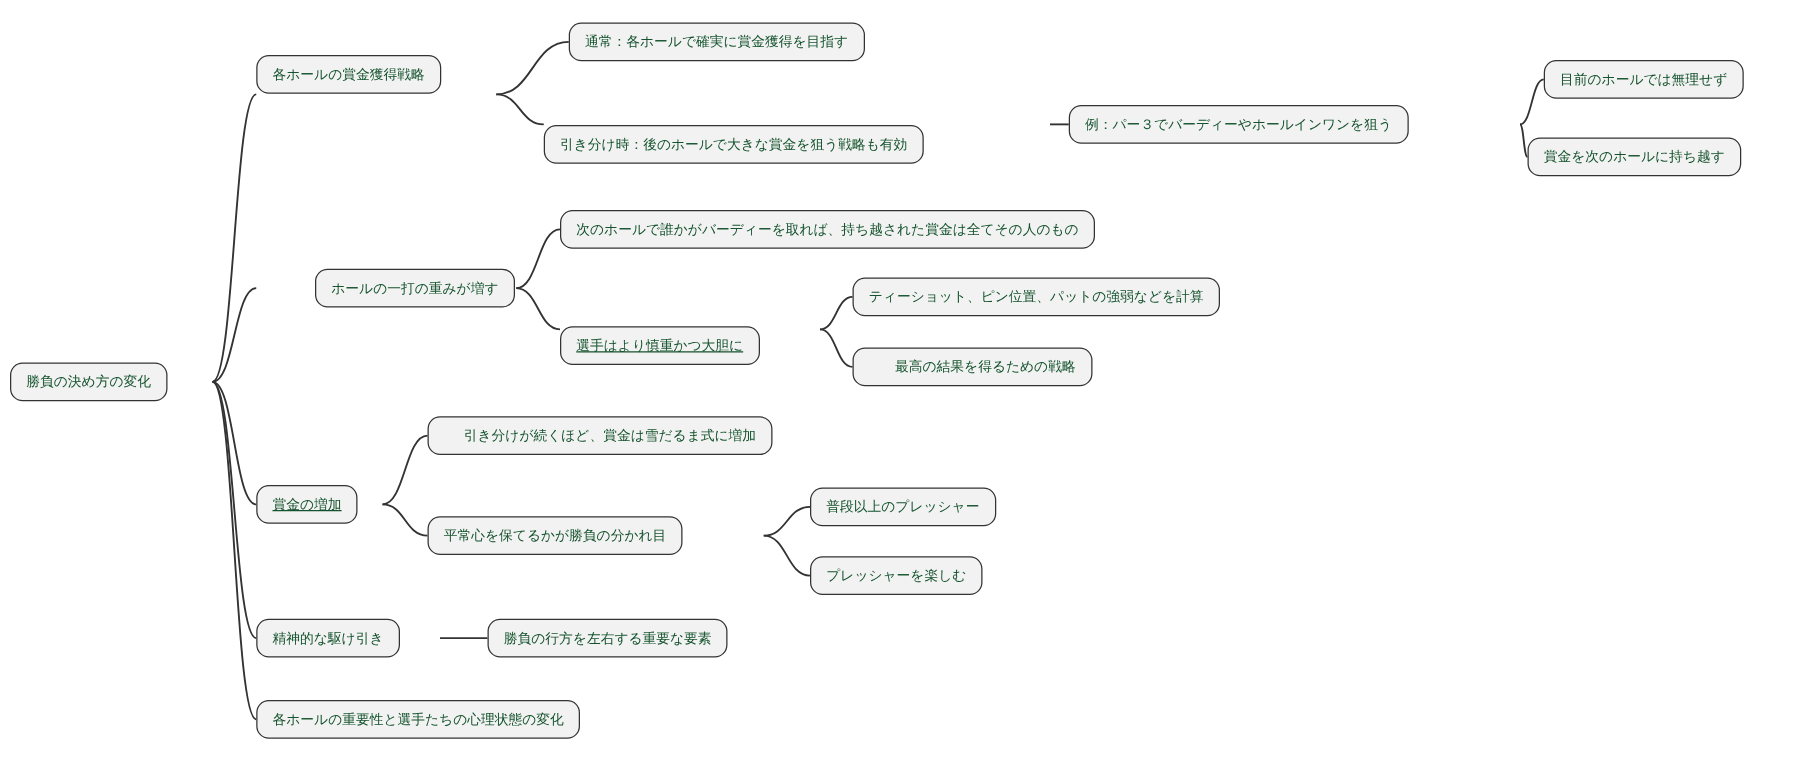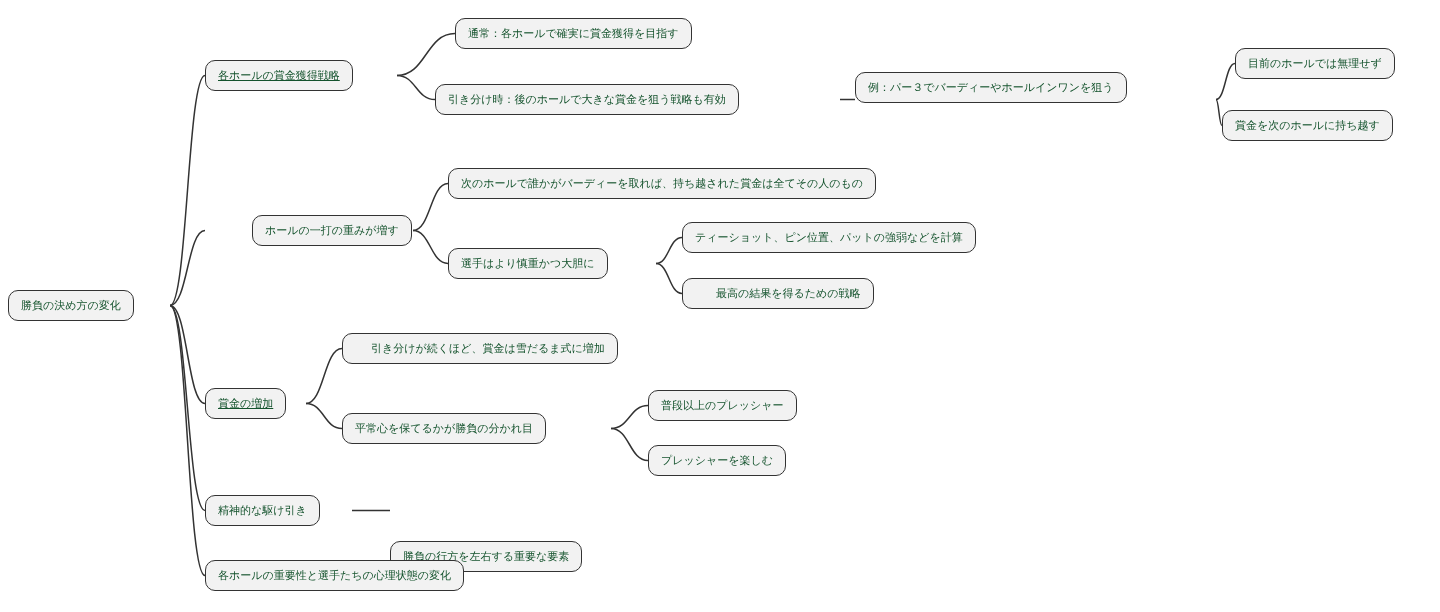--- a/index.html
+++ b/index.html
@@ -63,36 +63,36 @@
       <path d="M 306 403.5 C 324 403.5, 324 428.5, 342 428.5"></path>
       <path d="M 611 428.5 C 629.5 428.5, 629.5 405.5, 648 405.5"></path>
       <path d="M 611 428.5 C 629.5 428.5, 629.5 460.5, 648 460.5"></path>
       <path d="M 170 305.5 C 187.5 305.5, 187.5 510.5, 205 510.5"></path>
       <path d="M 352 510.5 C 371 510.5, 371 510.5, 390 510.5"></path>
       <path d="M 170 305.5 C 187.5 305.5, 187.5 575.5, 205 575.5"></path>
     </svg>
 
   <div class="node" id="n-root" style="left:8px; top:290px;">勝負の決め方の変化</div>
 
-  <div class="node" id="n-b1" style="left:205px; top:60px;text-decoration:underline;">各ホールの賞金獲得戦略</div>
+  <div class="node" id="n-b1" style="left:205px; top:44px;">各ホールの賞金獲得戦略</div>
   <div class="node" id="n-b1c1" style="left:455px; top:18px;">通常：各ホールで確実に賞金獲得を目指す</div>
-  <div class="node" id="n-b1c2" style="left:435px; top:84px;">引き分け時：後のホールで大きな賞金を狙う戦略も有効</div>
-  <div class="node" id="n-b1c2a" style="left:855px; top:72px;">例：パー３でバーディーやホールインワンを狙う</div>
+  <div class="node" id="n-b1c2" style="left:435px; top:100px;">引き分け時：後のホールで大きな賞金を狙う戦略も有効</div>
+  <div class="node" id="n-b1c2a" style="left:855px; top:84px;">例：パー３でバーディーやホールインワンを狙う</div>
   <div class="node" id="n-b1c2a1" style="left:1235px; top:48px;">目前のホールでは無理せず</div>
   <div class="node" id="n-b1c2a2" style="left:1222px; top:110px;">賞金を次のホールに持ち越す</div>
 
   <div class="node" id="n-b2" style="left:205px; top:215px;margin-left:47px;">ホールの一打の重みが増す</div>
   <div class="node" id="n-b2c1" style="left:448px; top:168px;">次のホールで誰かがバーディーを取れば、持ち越された賞金は全てその人のもの</div>
-  <div class="node" id="n-b2c2" style="left:448px; top:248px;">選手はより慎重かつ大胆に</div>
+  <div class="node" id="n-b2c2" style="left:448px; top:261px;text-decoration:underline;">選手はより慎重かつ大胆に</div>
   <div class="node" id="n-b2c2a" style="left:682px; top:222px;">ティーショット、ピン位置、パットの強弱などを計算</div>
   <div class="node" id="n-b2c2b" style="left:682px; top:278px;padding-left:33px;">最高の結果を得るための戦略</div>
 
   <div class="node" id="n-b3" style="left:205px; top:388px;text-decoration:underline;">賞金の増加</div>
   <div class="node" id="n-b3c1" style="left:342px; top:333px;padding-left:28px;">引き分けが続くほど、賞金は雪だるま式に増加</div>
   <div class="node" id="n-b3c2" style="left:342px; top:413px;">平常心を保てるかが勝負の分かれ目</div>
   <div class="node" id="n-b3c2b" style="left:648px; top:445px;">プレッシャーを楽しむ</div>
   <div class="node" id="n-b3c2a" style="left:648px; top:390px;">普段以上のプレッシャー</div>
 
   <div class="node" id="n-b4" style="left:205px; top:495px;">精神的な駆け引き</div>
-  <div class="node" id="n-b4c1" style="left:390px; top:495px;margin-top:46px;">勝負の行方を左右する重要な要素</div>
+  <div class="node" id="n-b4c1" style="left:390px; top:495px;">勝負の行方を左右する重要な要素</div>
 
   <div class="node" id="n-b5" style="left:205px; top:560px;">各ホールの重要性と選手たちの心理状態の変化</div>
 </div>
 
 </body></html>

